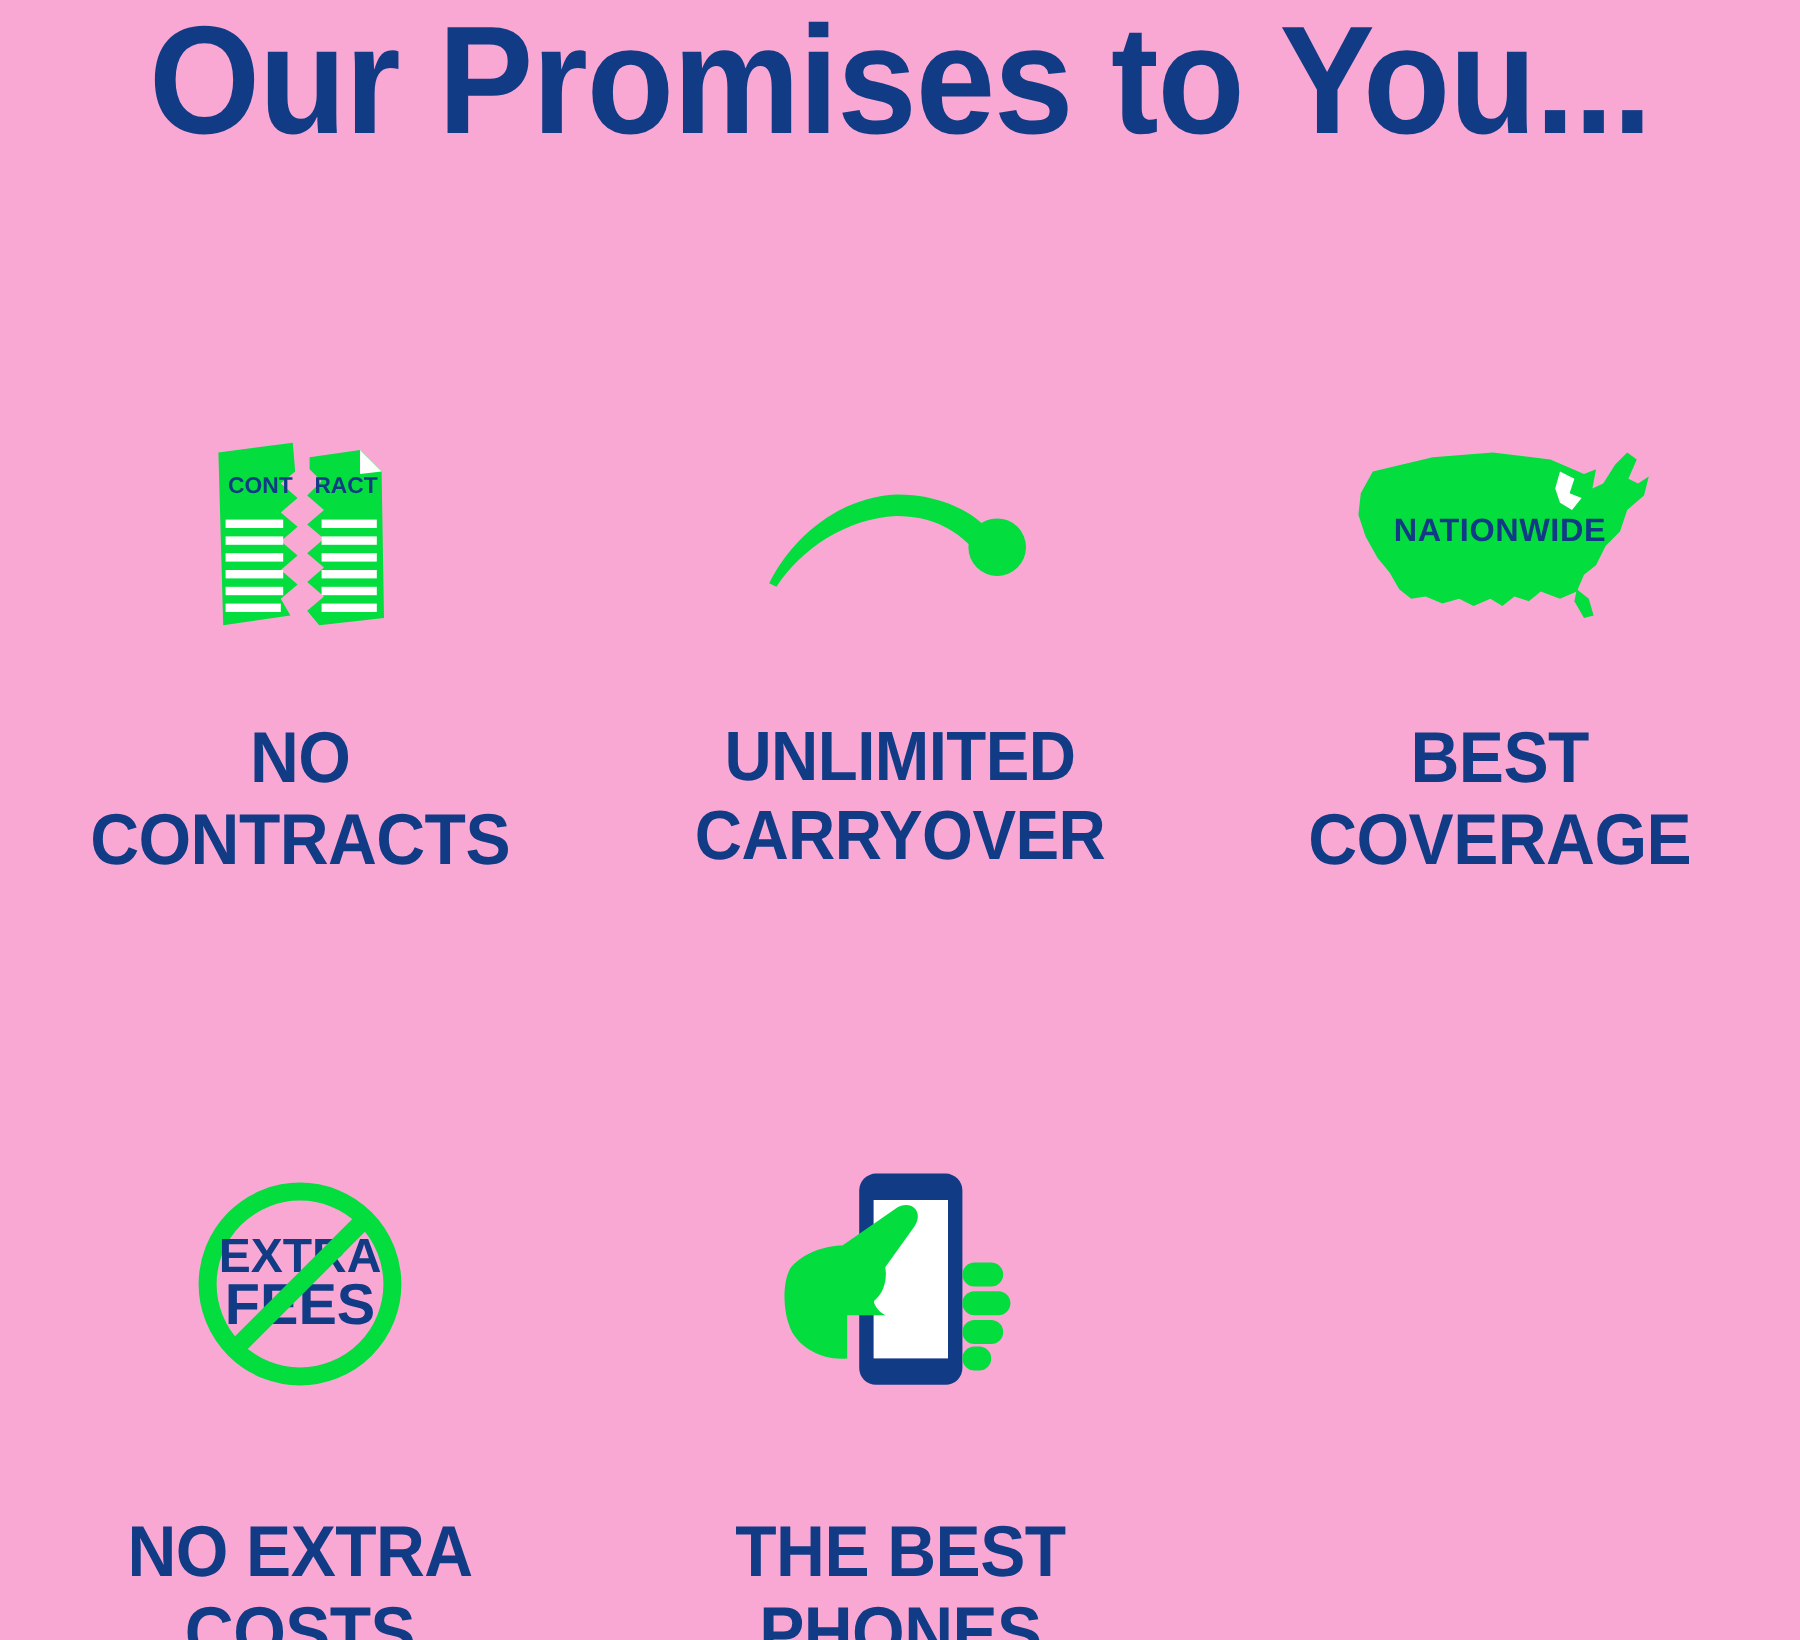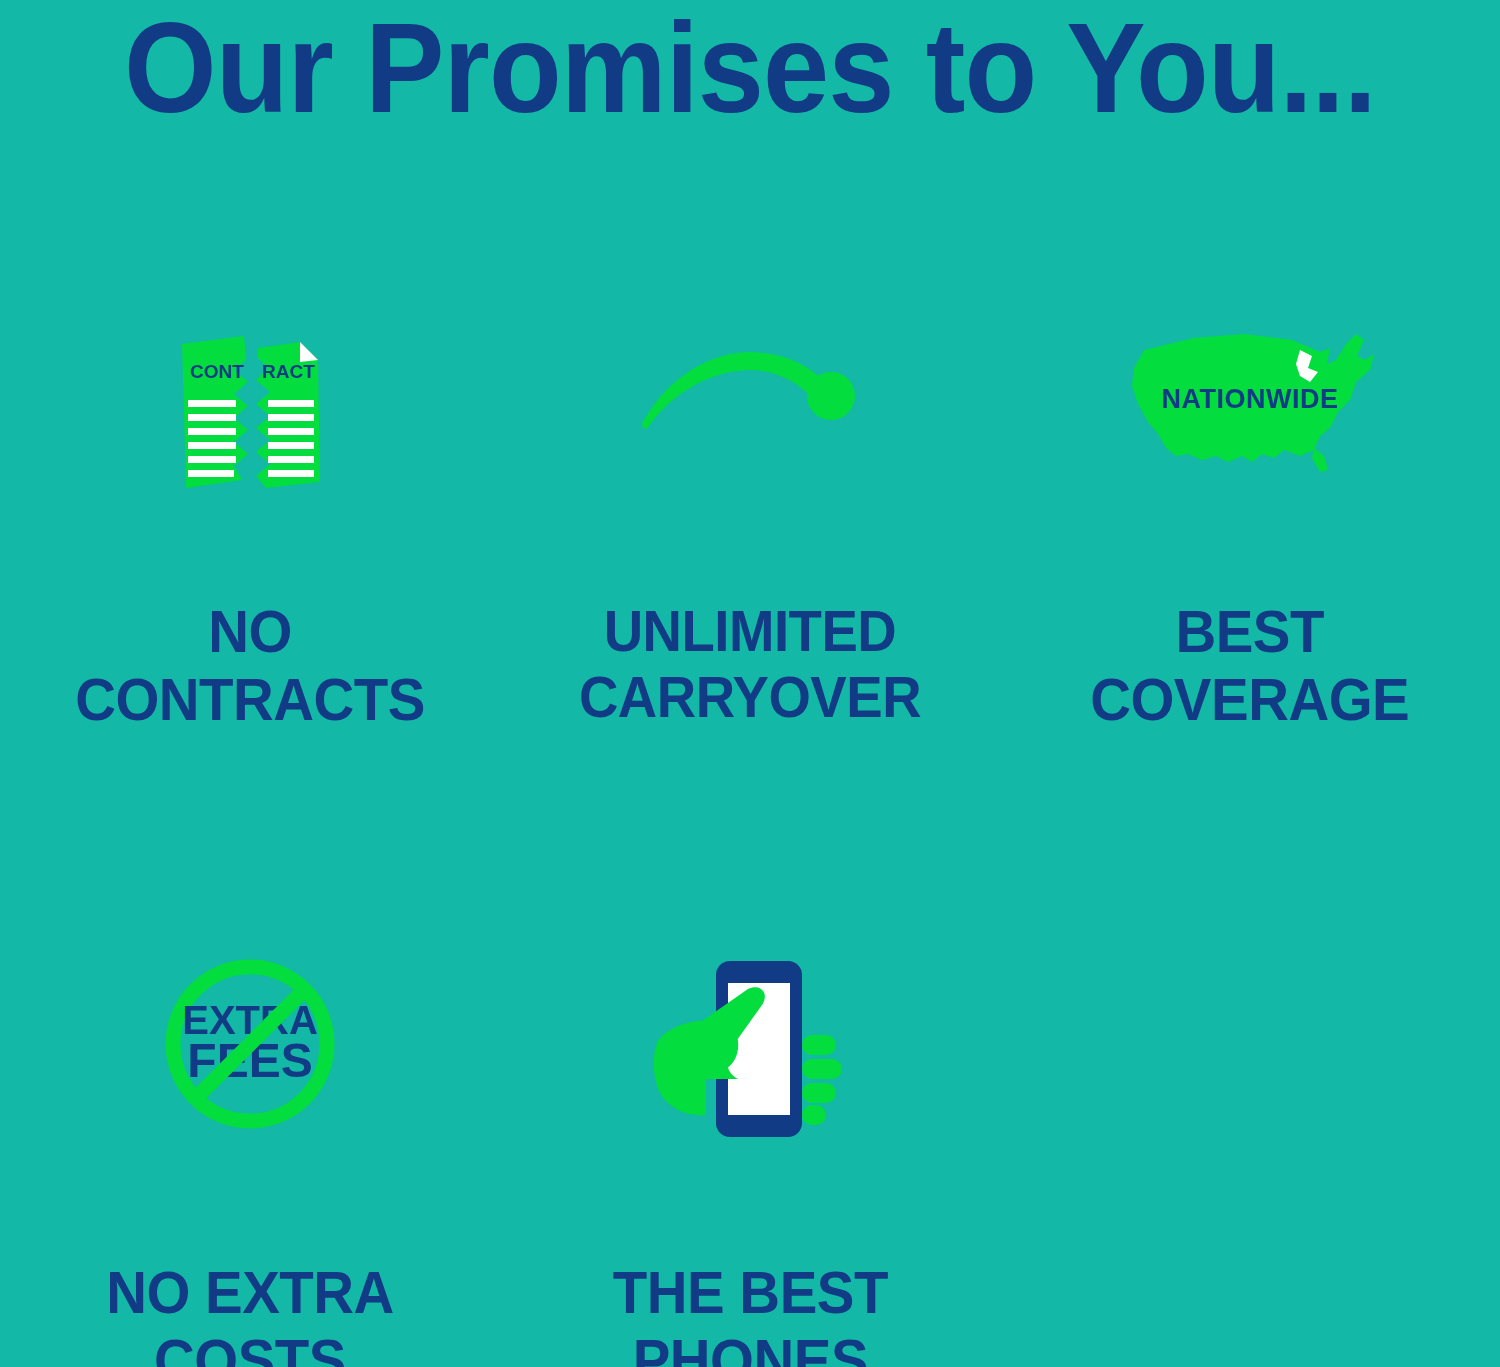--- a/index.html
+++ b/index.html
@@ -12,21 +12,21 @@
     height: 1367px;
     font-family: "Liberation Sans", sans-serif;
     position: relative;
     overflow: hidden;
   }
 
   .page {
     position: relative;
     width: 1500px;
     height: 1367px;
-    background: #14b8a6;
+    background: #f9a8d4;
   }
 
   
   .title {
     position: absolute;
     top: 4px;
     left: 0;
     width: 1500px;
     text-align: center;
     color: #123B86;
@@ -55,21 +55,21 @@
     width: 500px;
     display: flex;
     flex-direction: column;
     align-items: center;
   }
   .cell.empty { visibility: hidden; }
 
   .icon-box {
     height: 230px;
     display: flex;
-    align-items: flex-start;
+    align-items: center;
     justify-content: center;
   }
 
   .label {
     margin-top: 38px;
     text-align: center;
     color: #123B86;
     font-family: "Liberation Sans", sans-serif;
     font-weight: bold;
     font-size: 60px;

